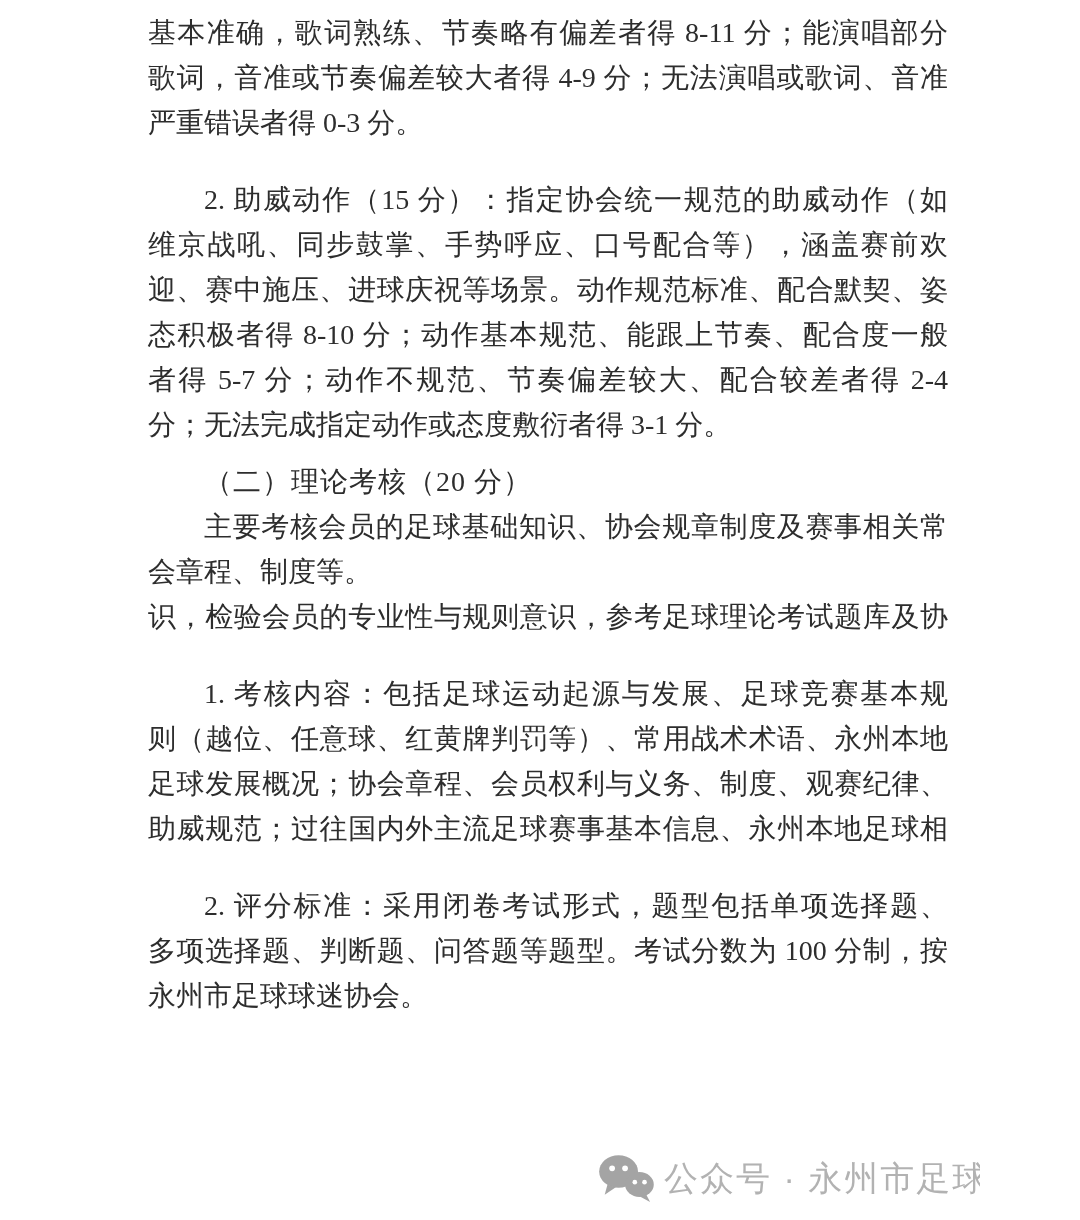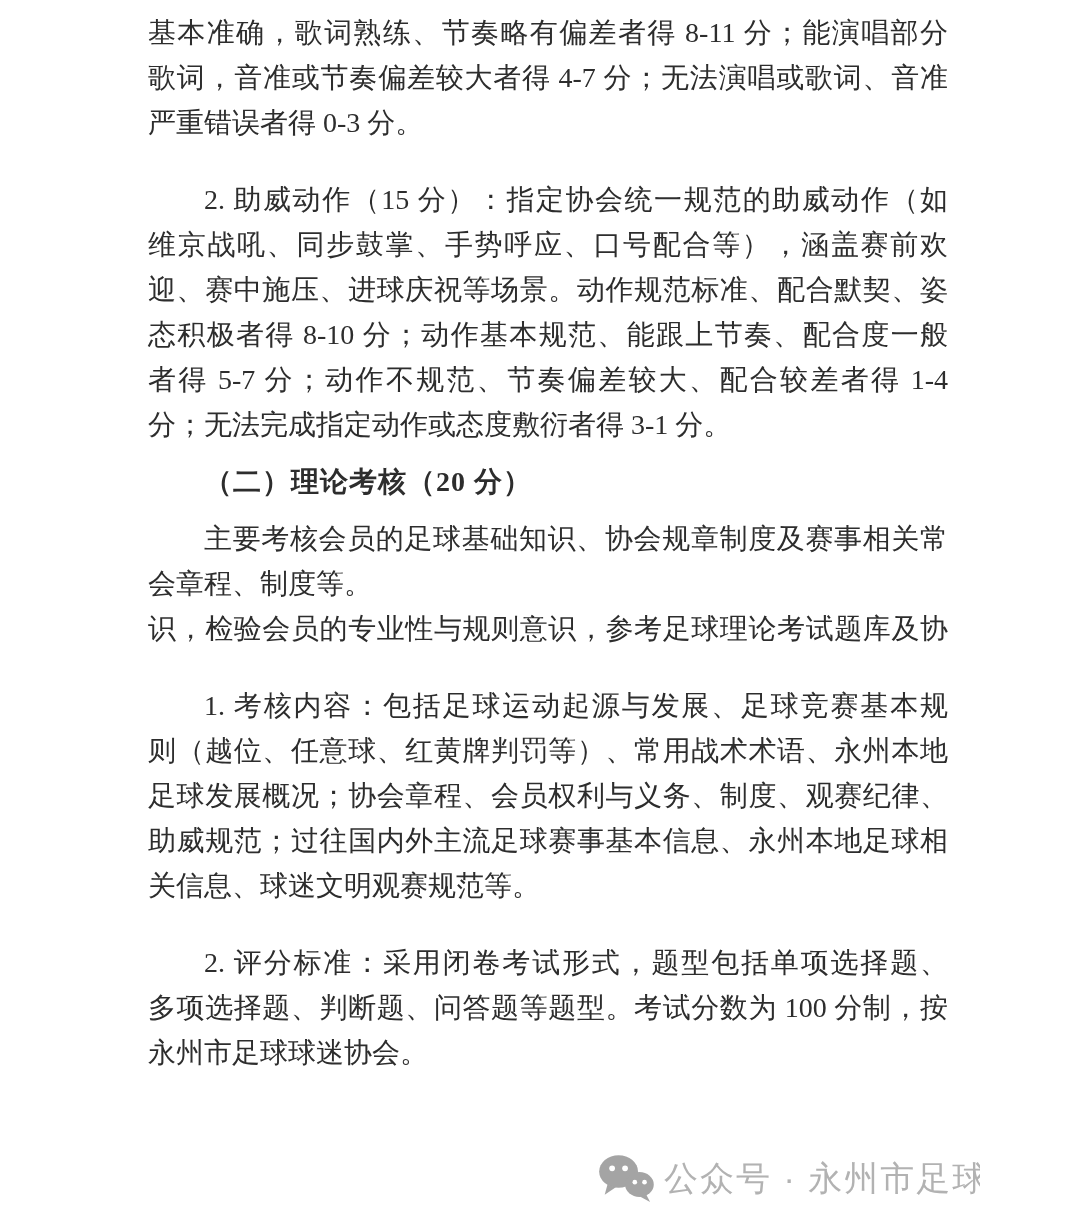--- a/index.html
+++ b/index.html
@@ -20,36 +20,36 @@
     position: absolute;
     left: 148px;
     top: 10px;
     width: 800px;
     font-size: 28px;
     line-height: 45px;
   }
   .para { margin: 0; }
   .para + .para { margin-top: 32px; }
   .para.heading { margin-top: 12px; }
-  .para.heading + .para { margin-top: 12px; }
+  .para.heading + .para { margin-top: 0; }
 
   .line {
     text-align: justify;
     text-align-last: justify;
     text-justify: inter-character;
     min-height: 45px;
   }
   .line.last {
     text-align-last: left;
   }
   .line.first {
     text-indent: 2em;
   }
   .heading .line {
-    font-weight: 700;
+    font-weight: 400;
     text-align-last: left;
     letter-spacing: 1px;
   }
 
   .watermark {
     position: absolute;
     left: 598px;
     top: 1152px;
     display: flex;
     align-items: center;
@@ -70,45 +70,44 @@
     flex: 0 0 auto;
   }
 </style>
 </head>
 <body>
 
 <div class="page">
   <div class="doc-body">
       <div class="para">
         <div class="line">基本准确，歌词熟练、节奏略有偏差者得 8-11 分；能演唱部分</div>
-        <div class="line">歌词，音准或节奏偏差较大者得 4-7 分；无法演唱或歌词、音准</div>
+        <div class="line">歌词，音准或节奏偏差较大者得 4-9 分；无法演唱或歌词、音准</div>
         <div class="line last">严重错误者得 0-3 分。</div>
       </div>
       <div class="para">
         <div class="line first">2. 助威动作（15 分）：指定协会统一规范的助威动作（如</div>
         <div class="line">维京战吼、同步鼓掌、手势呼应、口号配合等），涵盖赛前欢</div>
         <div class="line">迎、赛中施压、进球庆祝等场景。动作规范标准、配合默契、姿</div>
         <div class="line">态积极者得 8-10 分；动作基本规范、能跟上节奏、配合度一般</div>
-        <div class="line">者得 5-7 分；动作不规范、节奏偏差较大、配合较差者得 1-4</div>
+        <div class="line">者得 5-7 分；动作不规范、节奏偏差较大、配合较差者得 2-4</div>
         <div class="line last">分；无法完成指定动作或态度敷衍者得 3-1 分。</div>
       </div>
       <div class="para heading">
         <div class="line last first">（二）理论考核（20 分）</div>
       </div>
       <div class="para">
         <div class="line first">主要考核会员的足球基础知识、协会规章制度及赛事相关常</div>
         <div class="line last">会章程、制度等。</div>
         <div class="line">识，检验会员的专业性与规则意识，参考足球理论考试题库及协</div>
       </div>
       <div class="para">
         <div class="line first">1. 考核内容：包括足球运动起源与发展、足球竞赛基本规</div>
         <div class="line">则（越位、任意球、红黄牌判罚等）、常用战术术语、永州本地</div>
         <div class="line">足球发展概况；协会章程、会员权利与义务、制度、观赛纪律、</div>
         <div class="line">助威规范；过往国内外主流足球赛事基本信息、永州本地足球相</div>
-        <div class="line last">关信息、球迷文明观赛规范等。</div>
       </div>
       <div class="para">
         <div class="line first">2. 评分标准：采用闭卷考试形式，题型包括单项选择题、</div>
         <div class="line">多项选择题、判断题、问答题等题型。考试分数为 100 分制，按</div>
         <div class="line last">永州市足球球迷协会。</div>
       </div>
     </div>
 
   <div class="watermark">
     <svg class="wm-icon" viewBox="0 0 60 54" xmlns="http://www.w3.org/2000/svg" aria-hidden="true">

